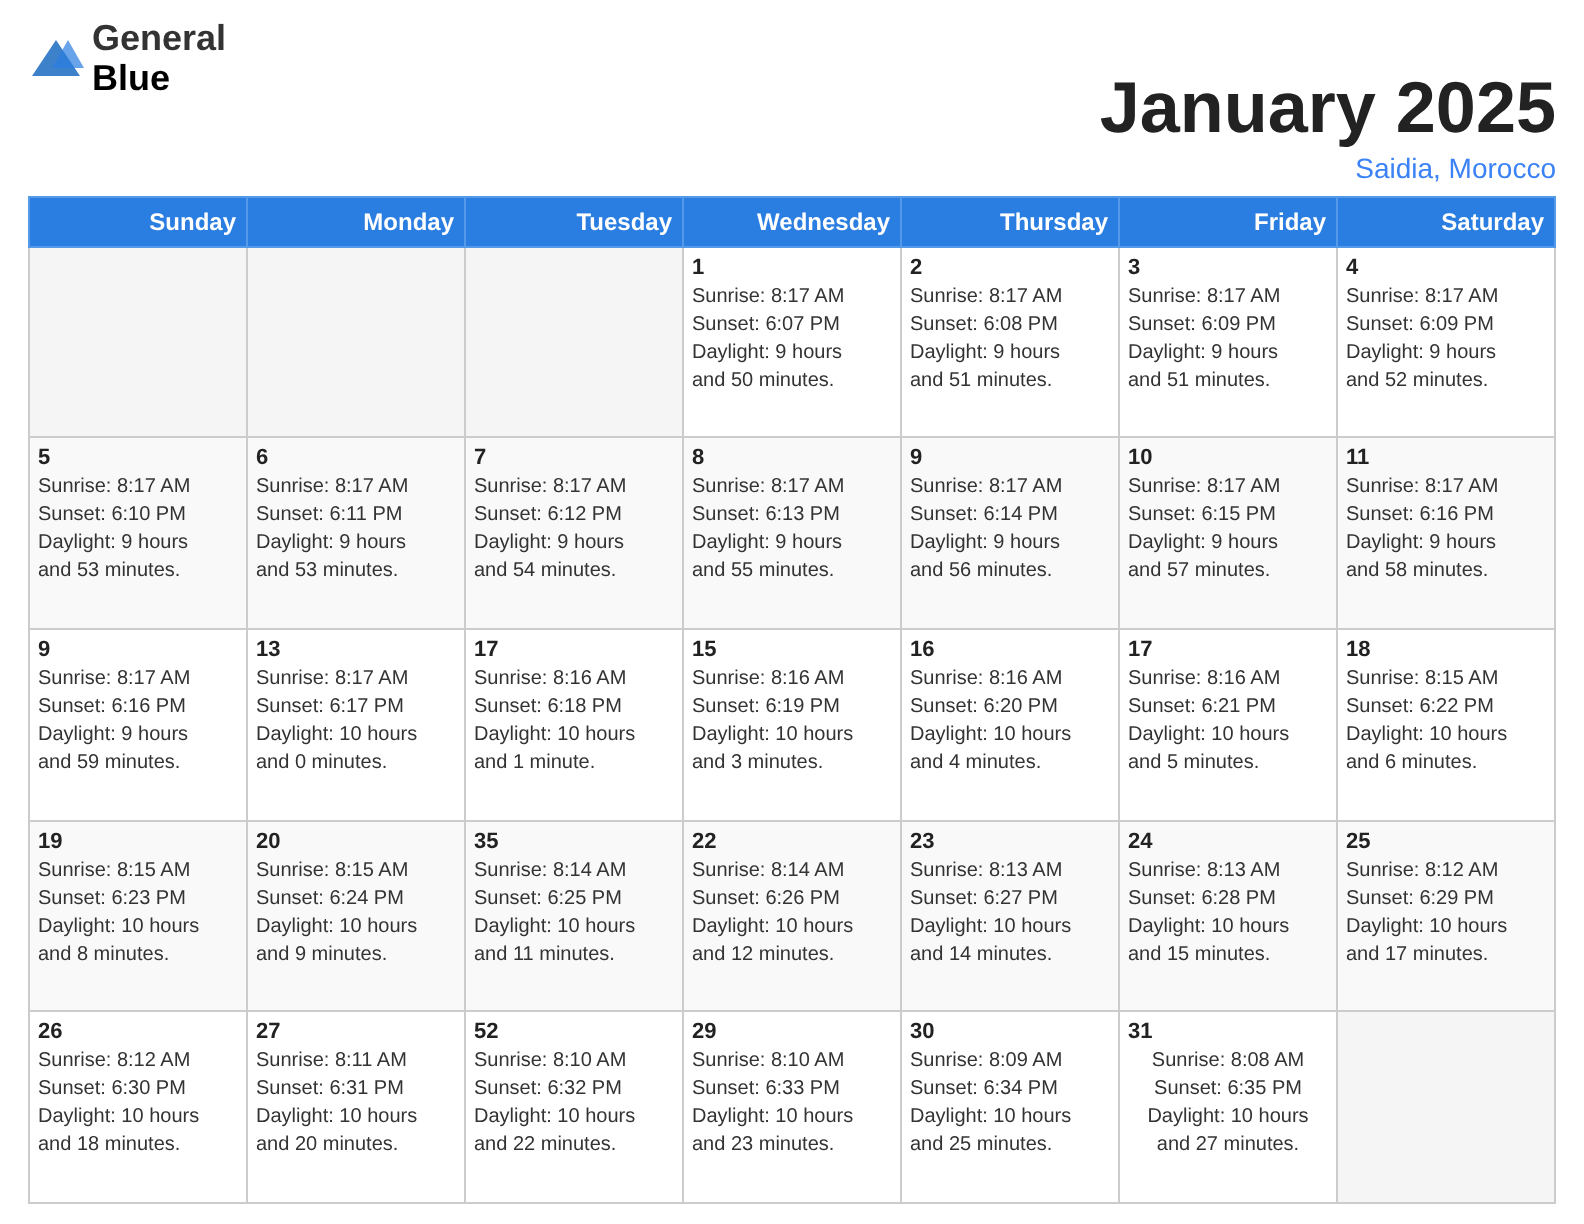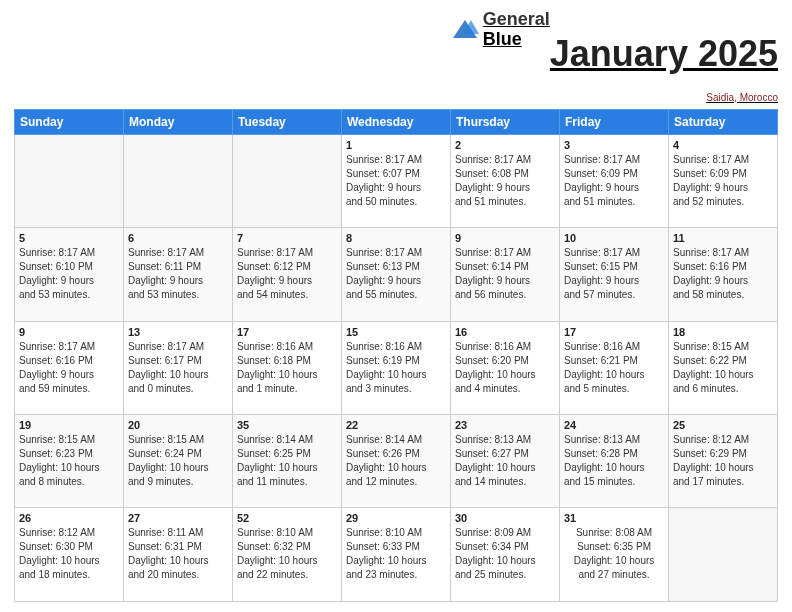--- a/index.html
+++ b/index.html
@@ -12,24 +12,23 @@
     }
     .page {
       width: 792px;
       height: 612px;
       padding: 10px 14px 10px 14px;
       display: flex;
       flex-direction: column;
     }
     .header {
       display: flex;
-      justify-content: flex-end;
+      justify-content: space-between;
       align-items: flex-start;
       margin-bottom: 6px;
-      text-decoration: underline;
     }
     .logo {
       display: flex;
       align-items: center;
     }
     .logo-text {
       display: flex;
       flex-direction: column;
       line-height: 1.1;
     }
@@ -52,37 +51,37 @@
       text-align: right;
     }
     .title-month {
       font-size: 36px;
       font-weight: bold;
       color: #222;
       line-height: 1.1;
       margin-top: 24px;
     }
     .title-location {
-      font-size: 10px;
-      color: #7f1d1d;
-      margin-top: 18px;
+      font-size: 14px;
+      color: #3b82f6;
+      margin-top: 2px;
     }
     .calendar {
       flex: 1;
       border: 1px solid #ccc;
       border-collapse: collapse;
       width: 100%;
       table-layout: fixed;
     }
     .calendar th {
       background-color: #2a7de1;
       color: #fff;
       font-size: 12px;
       font-weight: bold;
-      text-align: left;
+      text-align: right;
       padding: 5px 5px;
       border: 1px solid #5599e8;
     }
     .calendar td {
       border: 1px solid #ccc;
       vertical-align: top;
       padding: 4px 4px;
       font-size: 9.5px;
       color: #333;
       height: 80px;

